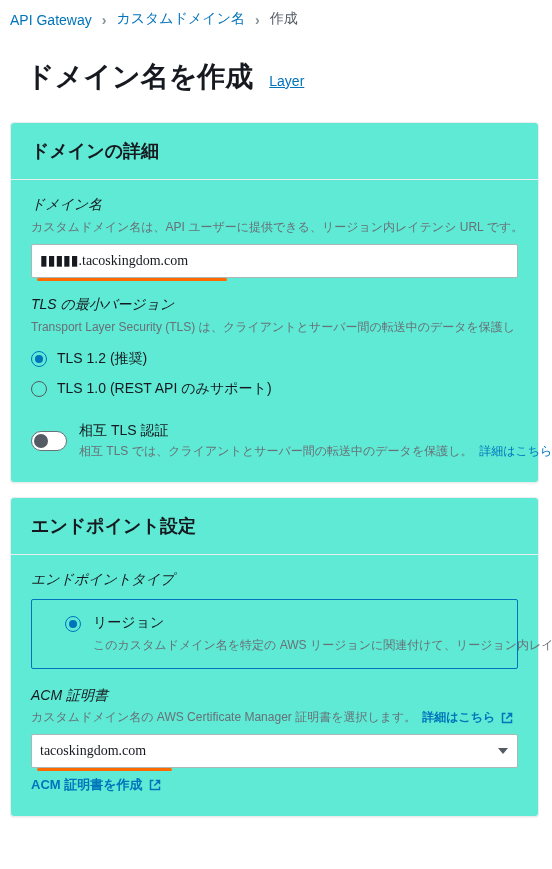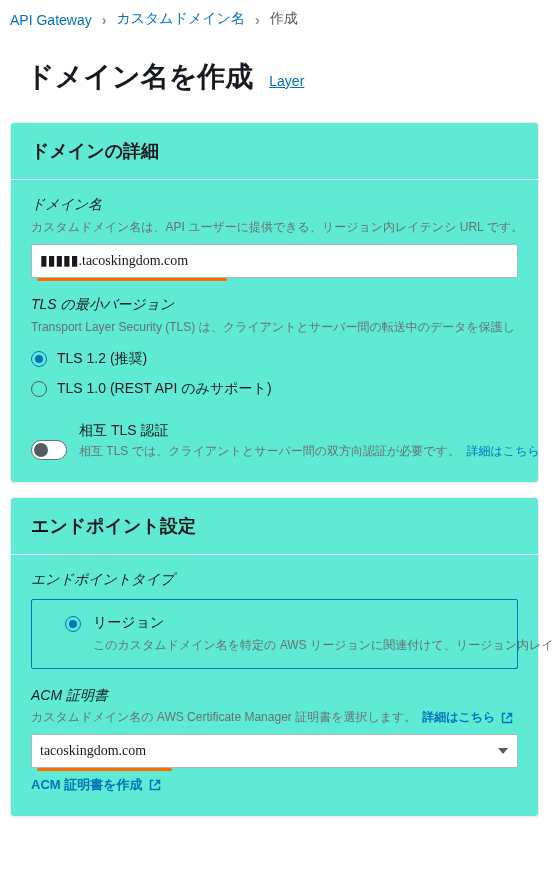--- a/index.html
+++ b/index.html
@@ -79,21 +79,21 @@
       gap: 10px;
       padding: 6px 0;
       cursor: pointer;
     }
     .radio-row input[type=radio] { appearance:none; width:16px; height:16px; border:1px solid #545b64; border-radius:50%; position:relative; cursor:pointer; }
     .radio-row input[type=radio]:checked { border-color:#0073bb; }
     .radio-row input[type=radio]:checked:after {
       content:""; position:absolute; width:8px; height:8px; background:#0073bb; border-radius:50%; top:3px; left:3px;
     }
     .radio-label { font-size:14px; color:#16191f; }
-    .toggle-row { display:flex; align-items:flex-end; gap:12px; margin-top:14px; }
+    .toggle-row { display:flex; align-items:center; gap:12px; margin-top:14px; }
     .toggle {
       width:36px; height:20px; background:#ffffff; border:1px solid #687078; border-radius:20px; position:relative; flex-shrink:0; cursor:pointer;
     }
     .toggle::after {
       content:""; position:absolute; left:2px; top:2px; width:14px; height:14px; background:#545b64; border-radius:50%;
     }
     .toggle-text .toggle-label { font-size:14px; color:#16191f; margin-bottom:3px; }
     .toggle-text .toggle-desc { font-size:12px; color:#687078; white-space:nowrap; overflow:hidden; }
     .toggle-desc a, .more-link { color:#0073bb; text-decoration:none; }
     
@@ -165,21 +165,21 @@
           <span class="radio-label">TLS 1.0 (REST API のみサポート)</span>
         </label>
       </div>
     </div>
 
     <div class="toggle-row">
       <div class="toggle" role="switch" aria-checked="false"></div>
       <div class="toggle-text">
         <div class="toggle-label">相互 TLS 認証</div>
         <div class="toggle-desc">
-          <span>相互 TLS では、クライアントとサーバー間の双方向認証が必要です。</span>&nbsp;
+          <span>相互 TLS では、クライアントとサーバー間の転送中のデータを保護し。</span>&nbsp;
           <a href="#" class="more-link">詳細はこちら</a>
         </div>
       </div>
     </div>
   </div>
 </div>
 
 <div class="panel">
   <div class="panel-header">
     <h2>エンドポイント設定</h2>

